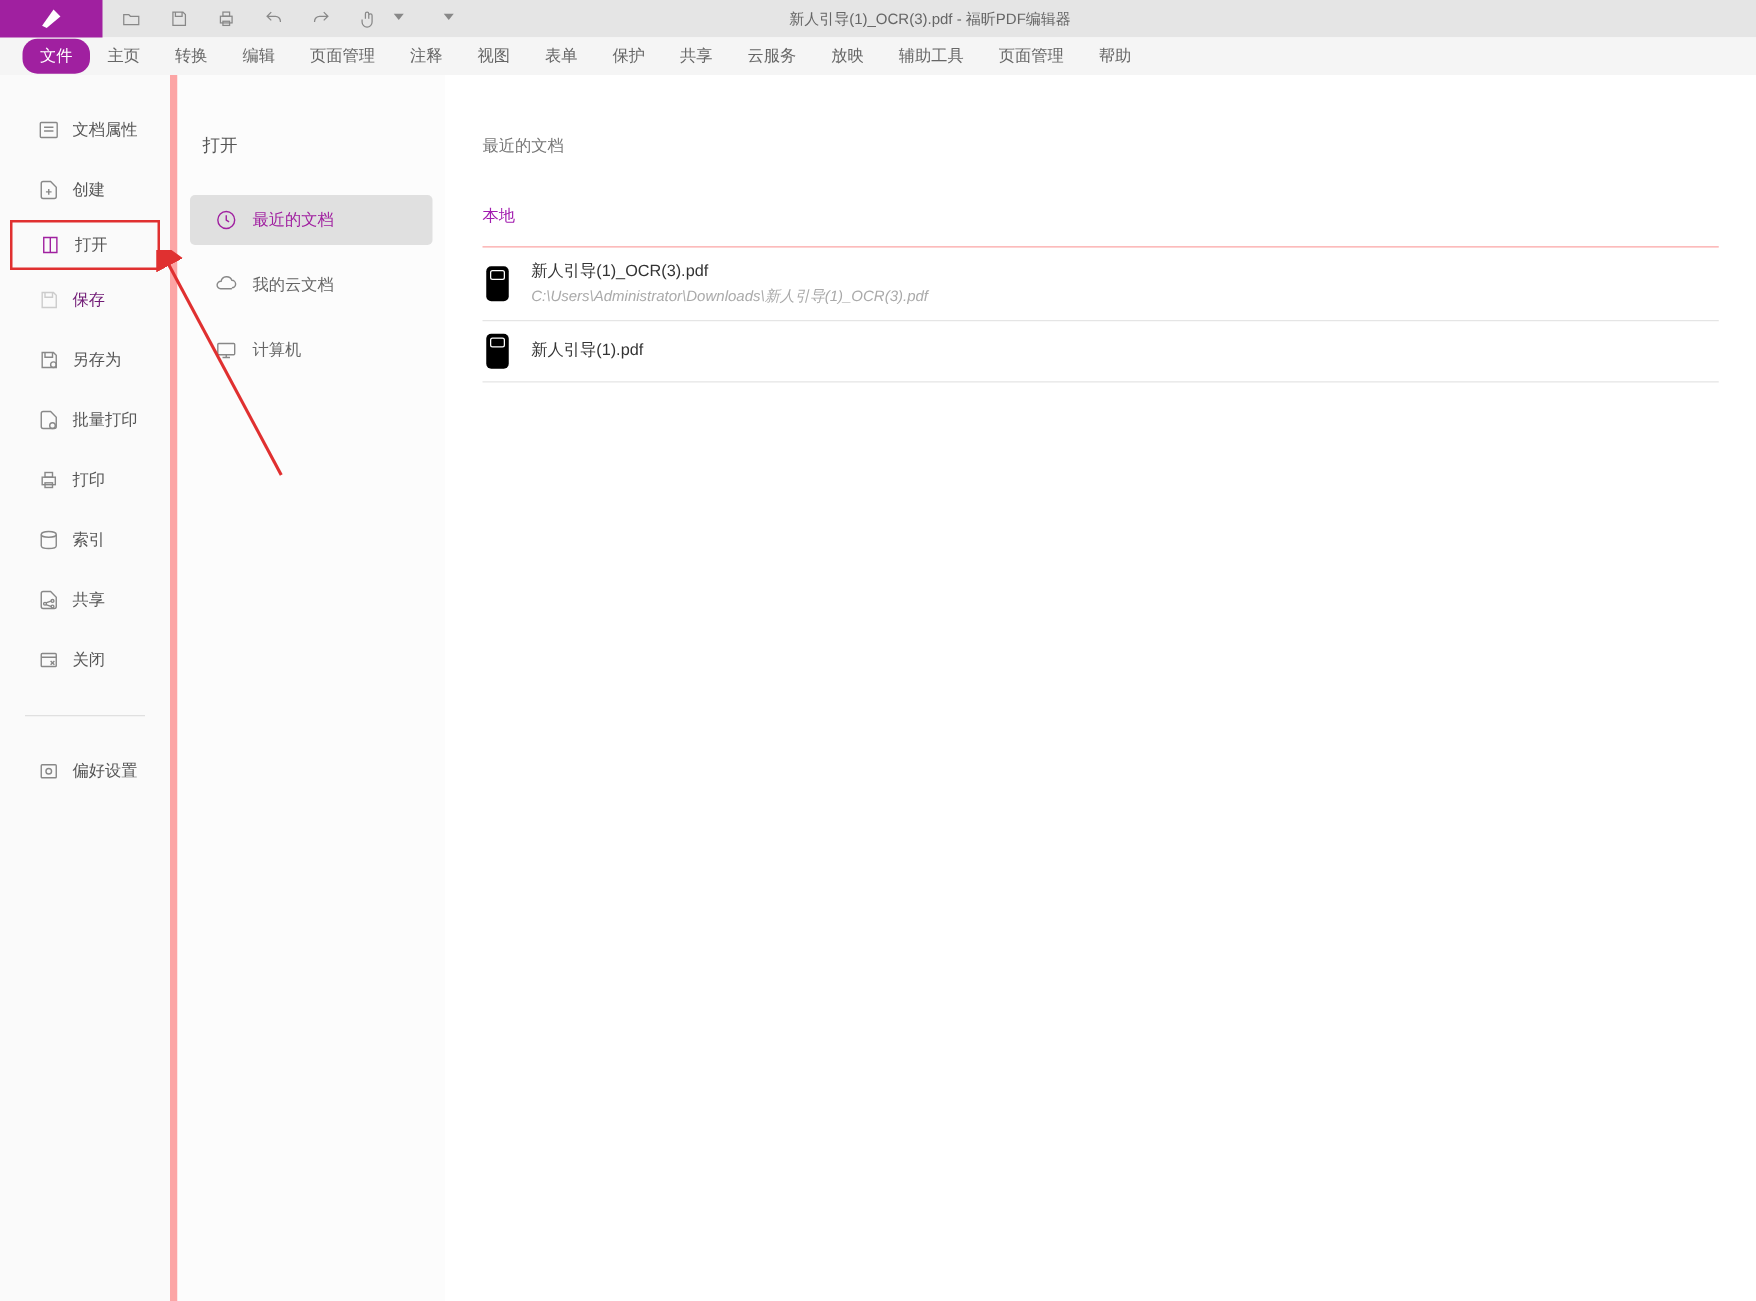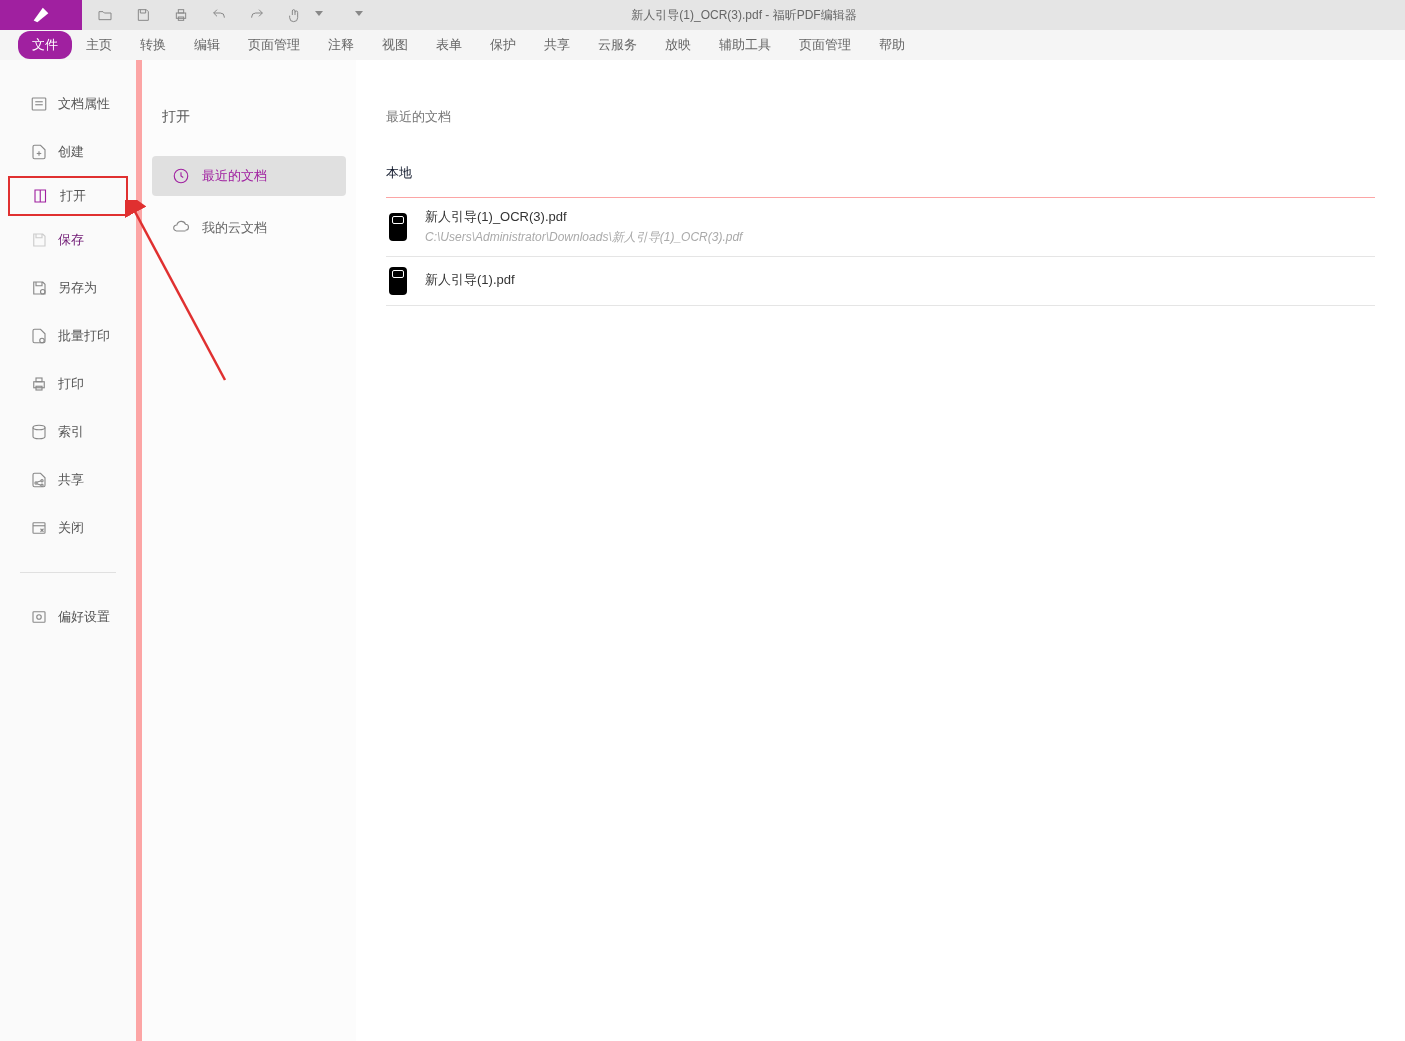--- a/index.html
+++ b/index.html
@@ -33,21 +33,21 @@
     .open-sidebar { width: 214px; background: #fcfcfc; padding-top: 48px; }
     .open-title { padding-left: 20px; color: #555; font-size: 14px; margin-bottom: 30px; }
     .open-item { display: flex; align-items: center; height: 40px; padding-left: 20px; margin: 0 10px 12px 10px; cursor: pointer; color: #666; font-size: 13px; border-radius: 4px; }
     .open-item.active { background: #e0e0e0; color: #a020a0; }
     .open-item-icon { width: 18px; height: 18px; margin-right: 12px; display: flex; align-items: center; justify-content: center; }
     .open-item-icon svg { stroke: #888; fill: none; stroke-width: 1.5; }
     .open-item.active .open-item-icon svg { stroke: #a020a0; }
     
     .content-area { flex: 1; padding: 48px 30px; }
     .content-title { color: #777; font-size: 13px; margin-bottom: 38px; }
-    .content-section { color: #0f172a; font-size: 13px; margin-bottom: 15px; }
+    .content-section { color: #a21caf; font-size: 13px; margin-bottom: 15px; }
     .doc-list { border-top: 1px solid #fca5a5; }
     .doc-item { display: flex; align-items: center; padding: 10px 0; border-bottom: 1px solid #e5e5e5; cursor: pointer; }
     .doc-icon { width: 18px; height: 28px; background: #000; border-radius: 4px; margin: 0 18px 0 3px; position: relative; }
     .doc-icon::before { content: ""; position: absolute; top: 3px; left: 3px; width: 10px; height: 6px; border: 1px solid #fff; border-radius: 2px; }
     .doc-info { flex: 1; }
     .doc-name { color: #333; font-size: 13px; margin-bottom: 3px; }
     .doc-path { color: #aaa; font-size: 12px; font-style: italic; }
     
     .red-arrow { position: absolute; top: 200px; left: 125px; pointer-events: none; }
   </style>
@@ -240,20 +240,30 @@
       <span>最近的文档</span>
     </div>
     <div class="open-item">
       <span class="open-item-icon">
           <svg viewBox="0 0 24 24">
             <path d="M18 15a4 4 0 000-8 6 6 0 00-11.5 1A4 4 0 006 16h12"></path>
           </svg>
         </span>
       <span>我的云文档</span>
     </div>
+    <div class="open-item">
+      <span class="open-item-icon">
+          <svg viewBox="0 0 24 24">
+            <rect x="3" y="5" width="18" height="12" rx="1"></rect>
+            <line x1="8" y1="20" x2="16" y2="20"></line>
+            <line x1="12" y1="17" x2="12" y2="20"></line>
+          </svg>
+        </span>
+      <span>计算机</span>
+    </div>
   </div>
 
   <div class="content-area">
     <div class="content-title">最近的文档</div>
     <div class="content-section">本地</div>
     <div class="doc-list">
       <div class="doc-item">
         <div class="doc-icon"></div>
         <div class="doc-info">
           <div class="doc-name">新人引导(1)_OCR(3).pdf</div>

